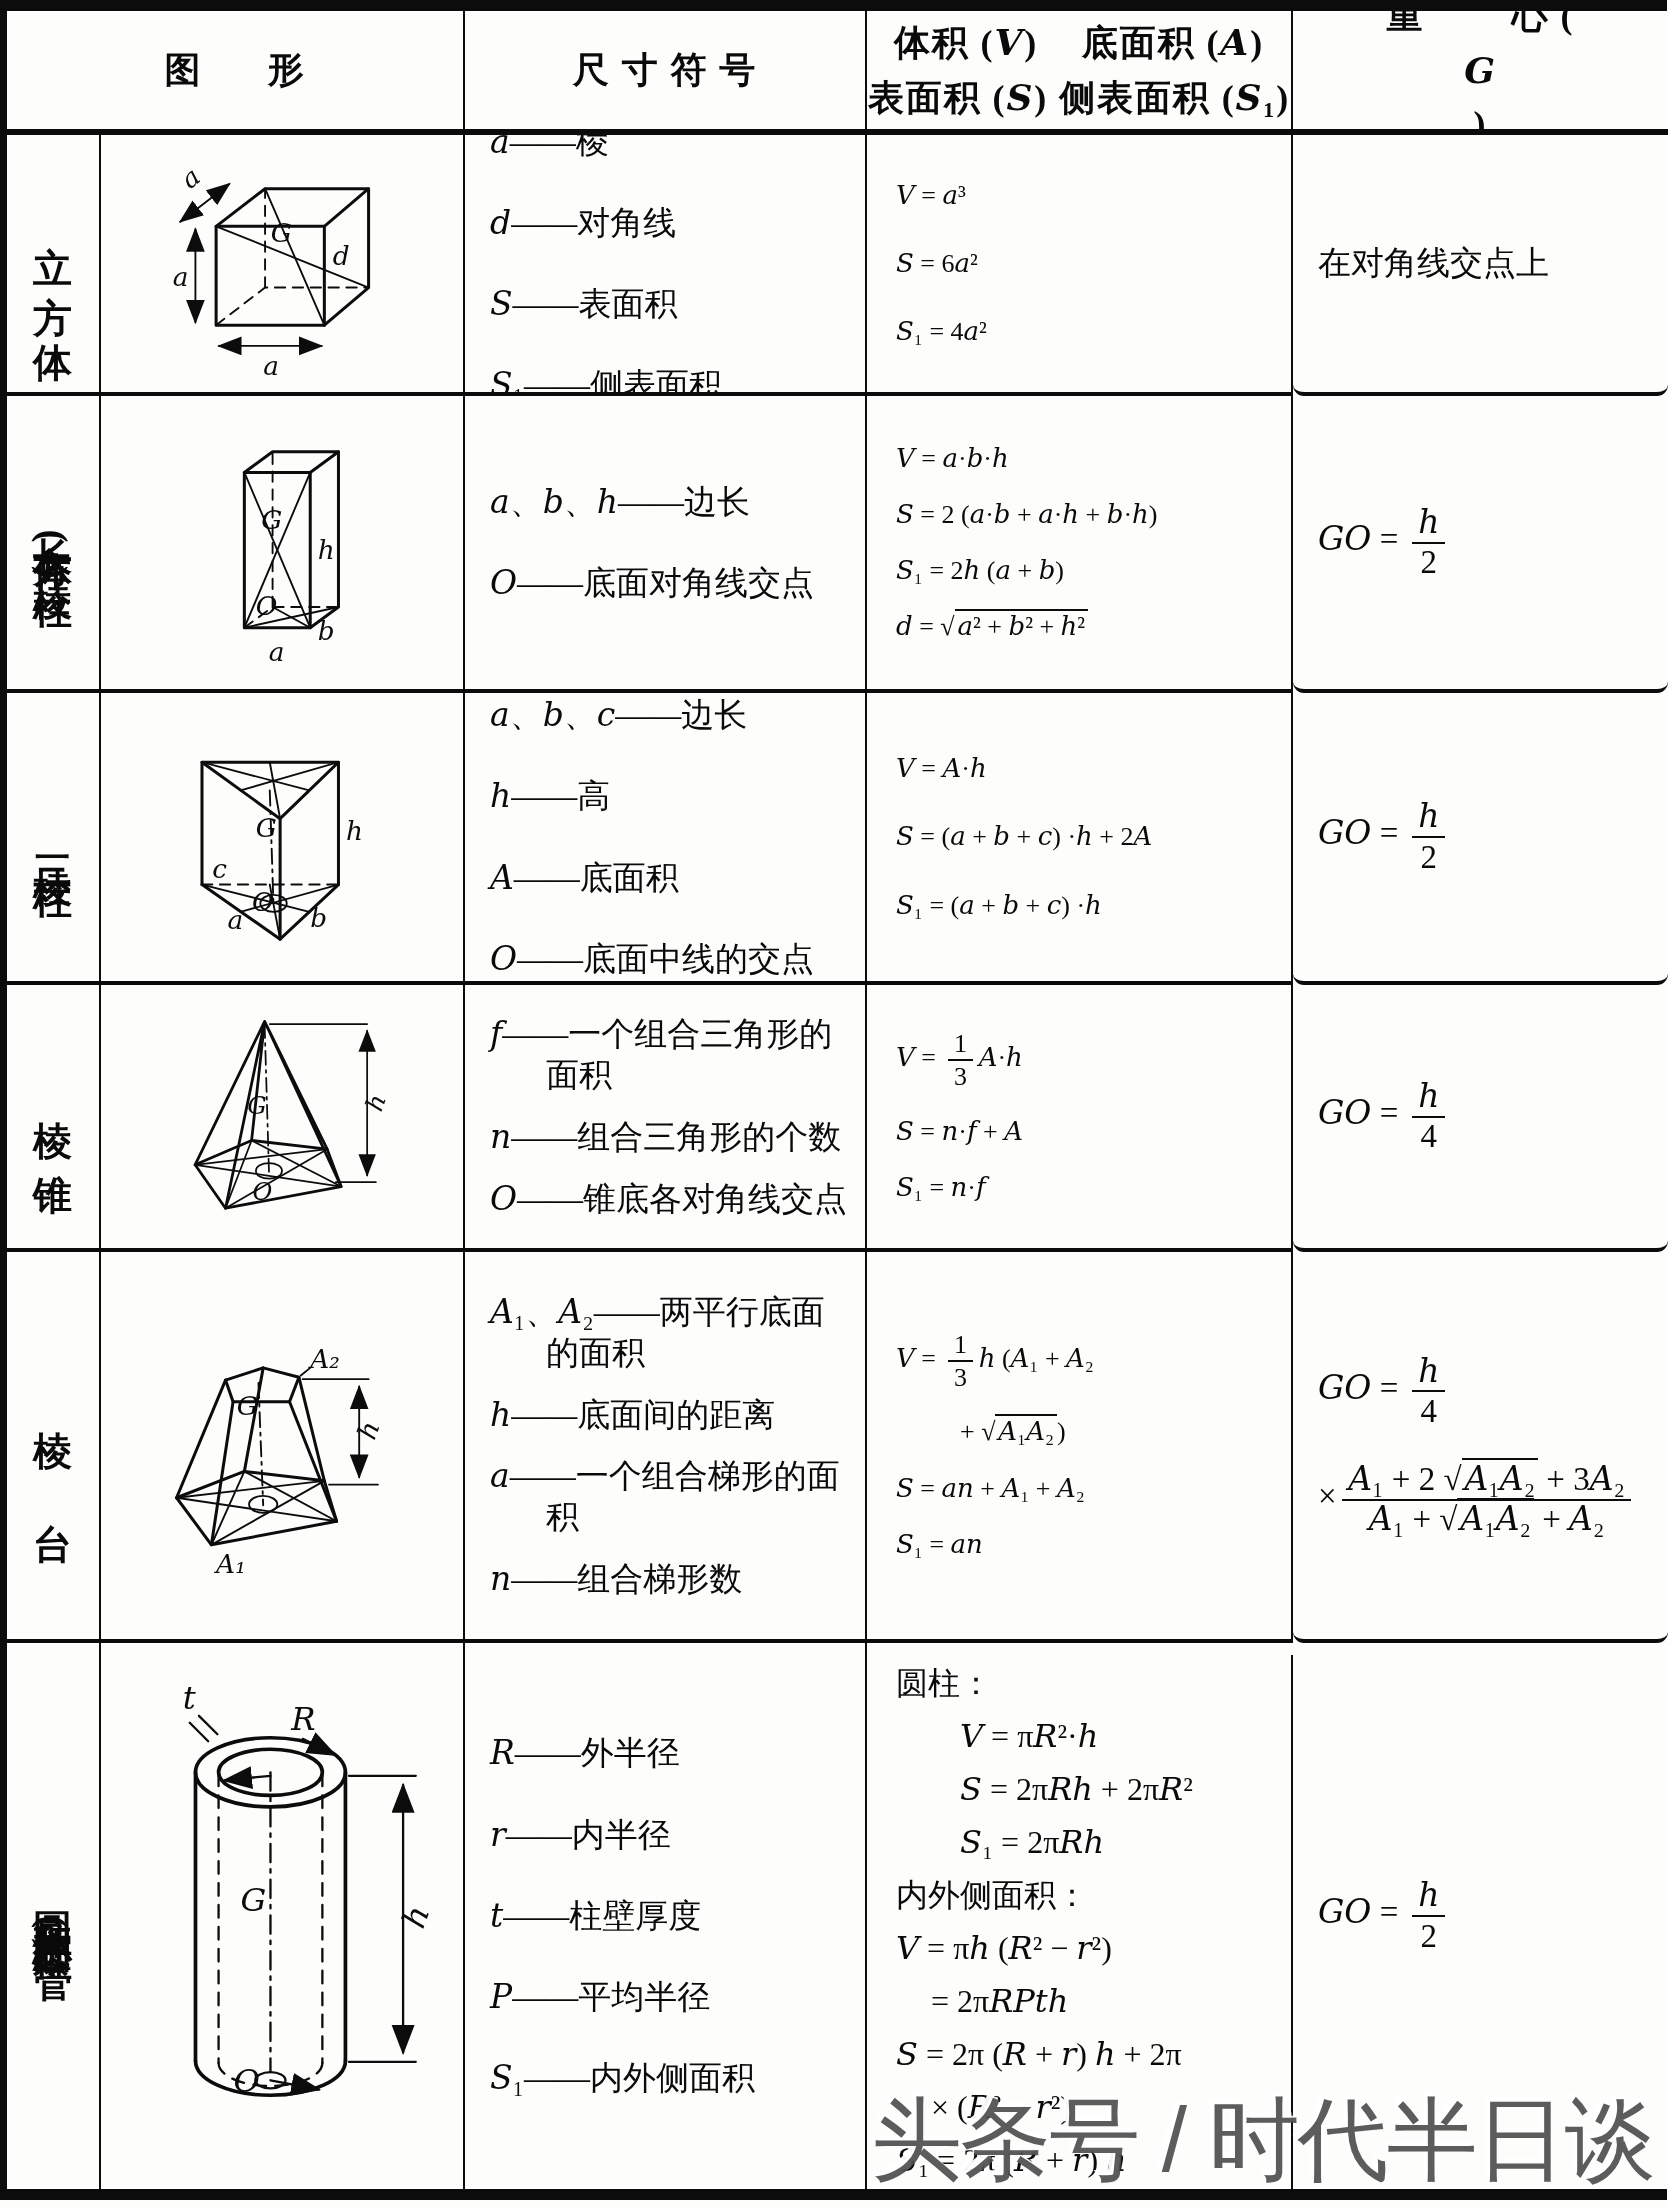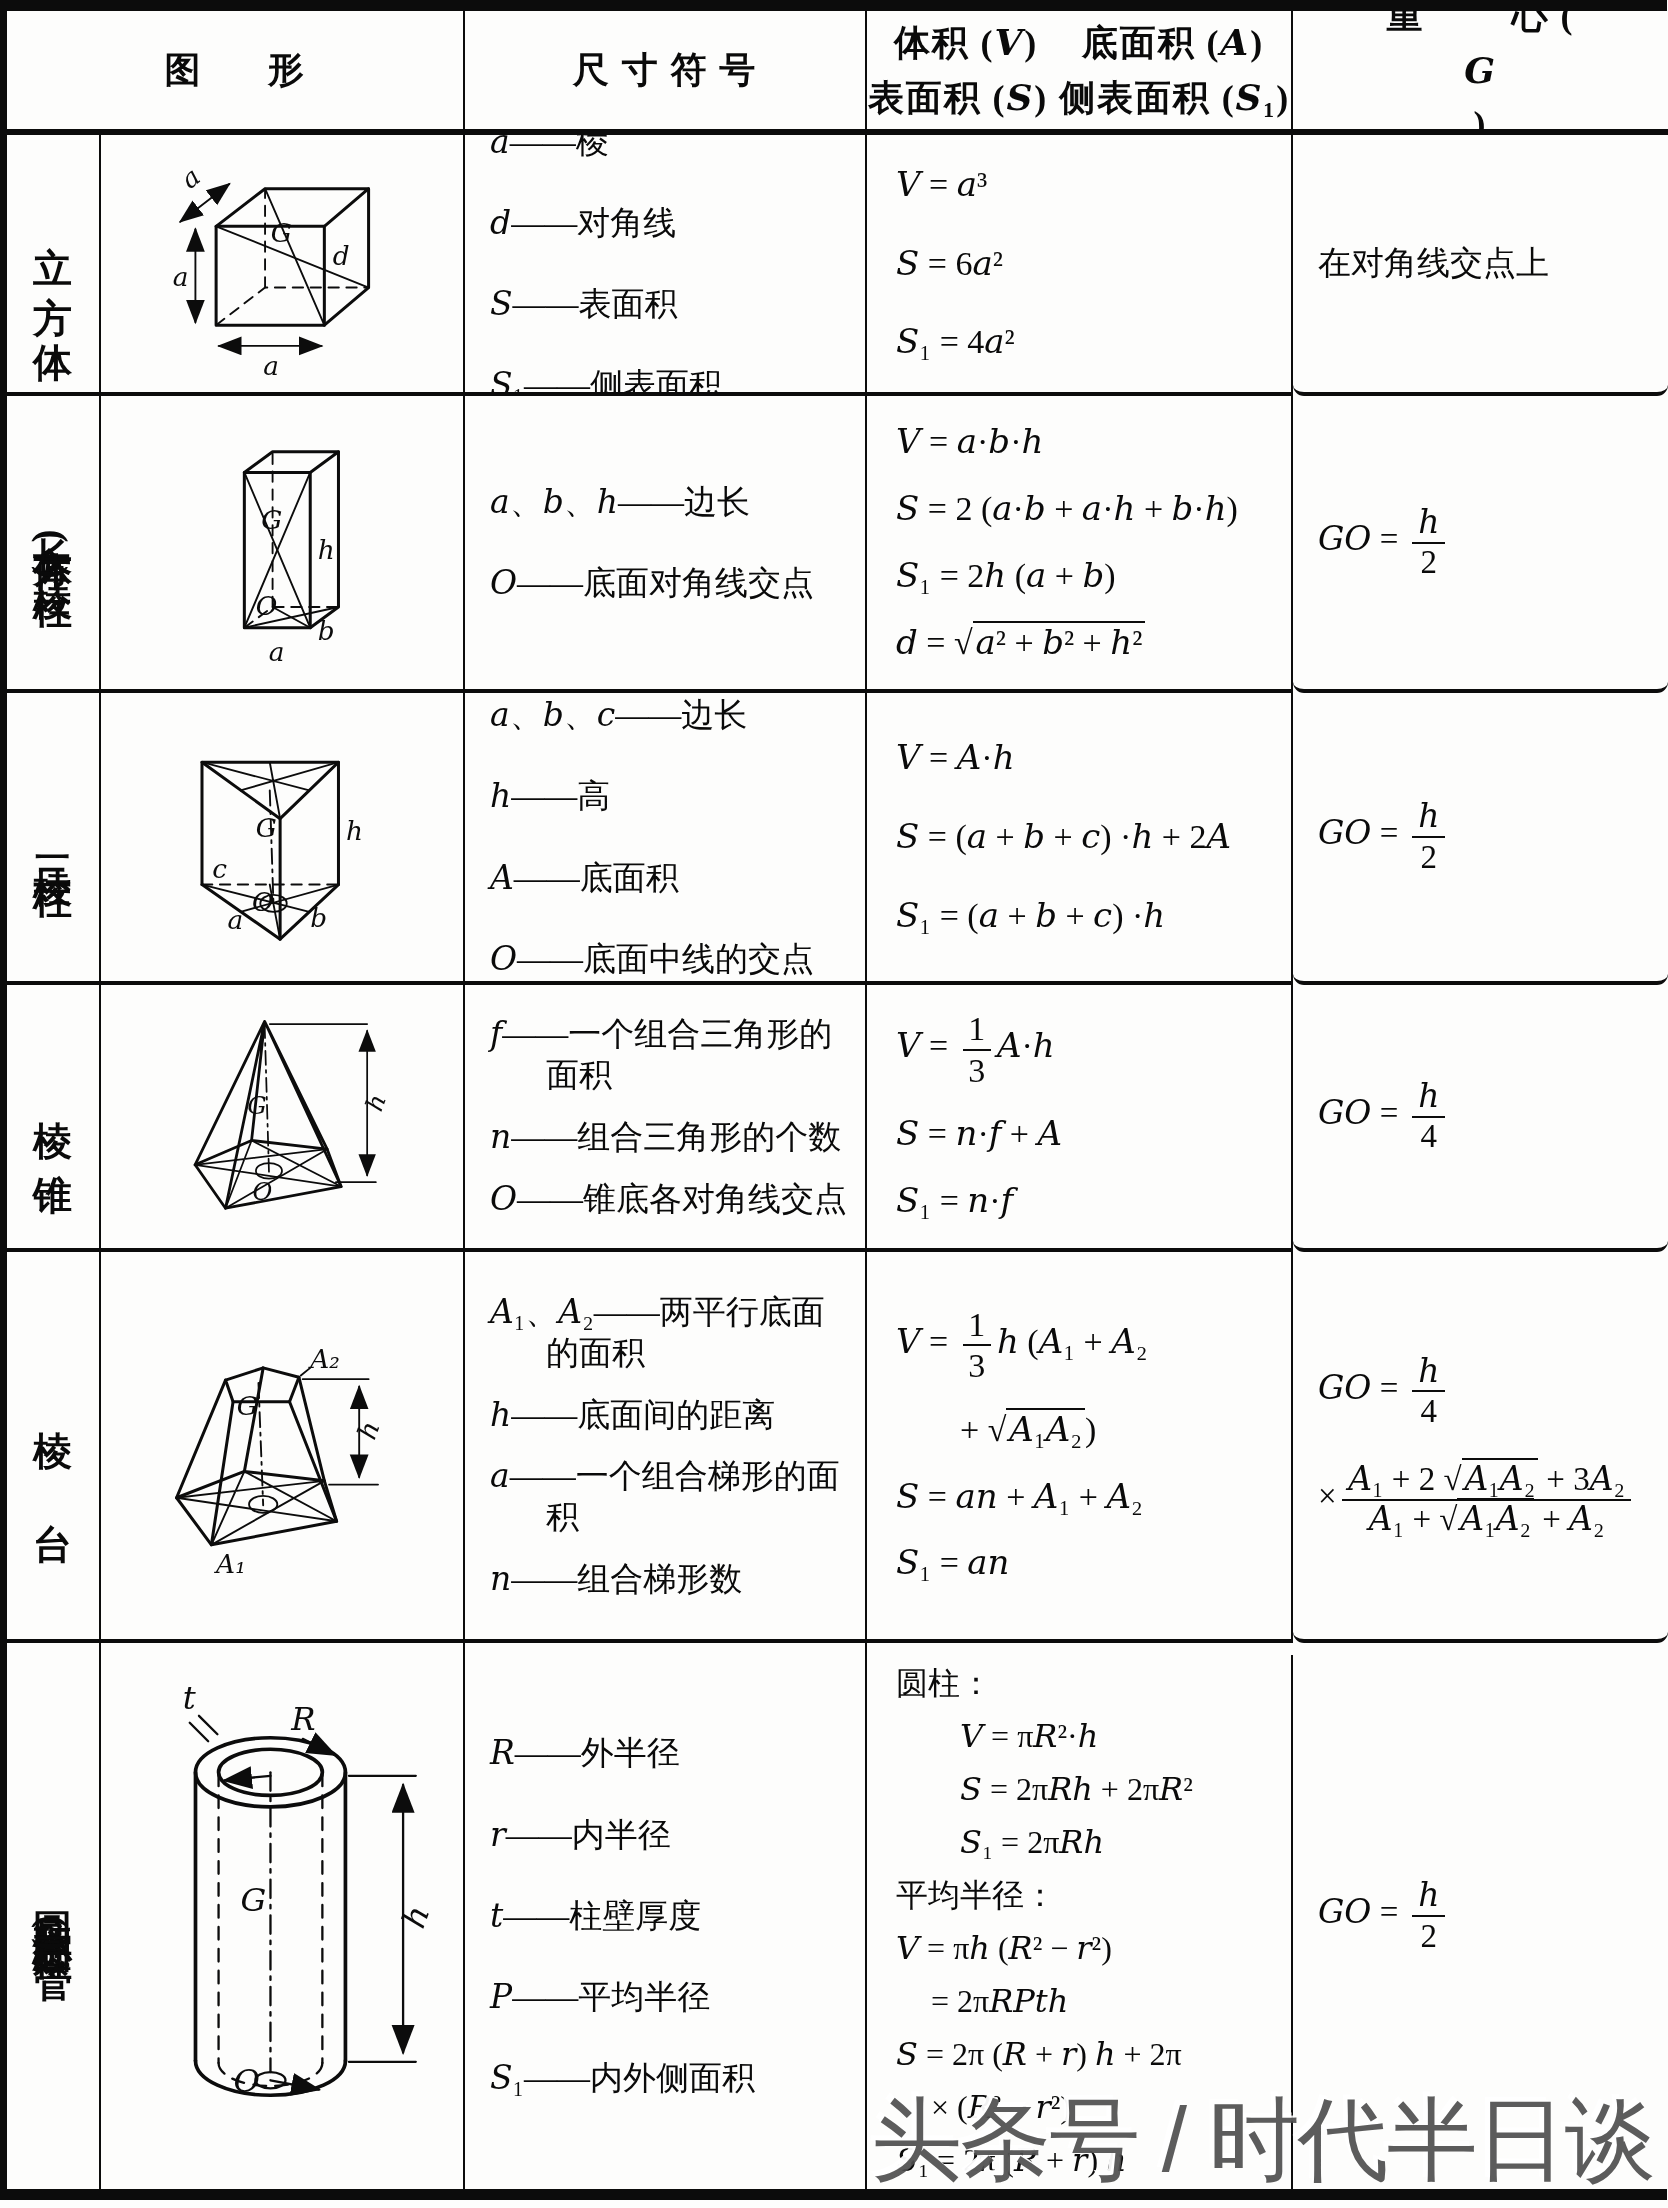--- a/index.html
+++ b/index.html
@@ -22,21 +22,21 @@
   .ls50 span{letter-spacing:49px;padding-top:49px;}
   .ls8  span{letter-spacing:7.8px;padding-top:7.8px;}
   .ls12 span{letter-spacing:11.6px;padding-top:11.6px;}
   .ls55 span{letter-spacing:53px;padding-top:53px;}
   .ls95 span{letter-spacing:92px;padding-top:92px;}
   .ls4  span{letter-spacing:4.9px;padding-top:4.9px;}
   .fig{align-items:center;justify-content:center;}
   .sym{padding-left:25px;padding-right:7.8px;font-size:33px;gap:39px;}
   .sym .s{padding-left:56px;text-indent:-56px;line-height:1.25;}
   .sym-tight{gap:19.4px;}
-  .for{padding-left:29px;padding-right:5.8px;font-size:34px;gap:37px;}
+  .for{padding-left:29px;padding-right:5.8px;font-size:26px;gap:37px;}
   .for-mid{gap:25px;}
   .for-sm{gap:14.6px;font-size:32px;margin-top:12px;}
   .ctr{padding-left:25px;padding-right:5.8px;font-size:33px;gap:33px;border-radius:11px;}
   .f{line-height:1.2;}
   .ind1{padding-left:64px;}
   .ind2{padding-left:35px;}
   .f i, .s i, .hd i{font-family:"DejaVu Serif",serif;font-style:italic;}
   fr{display:inline-flex;flex-direction:column;text-align:center;vertical-align:middle;line-height:1.05;margin:0 5.8px;}
   fn{display:block;border-bottom:2.9px solid #0c0c0c;padding:0 5.8px 1.9px;}
   fd{display:block;padding:1.9px 5.8px 0;}
@@ -338,21 +338,21 @@
       <div class="s"><i>r</i>——内半径</div>
       <div class="s"><i>t</i>——柱壁厚度</div>
       <div class="s"><i>P</i>——平均半径</div>
       <div class="s"><i>S</i>₁——内外侧面积</div>
     </div>
     <div class="cell for for-sm r-last">
       <div class="f">圆柱：</div>
       <div class="f ind1"><i>V</i> = π<i>R</i>²·<i>h</i></div>
       <div class="f ind1"><i>S</i> = 2π<i>Rh</i> + 2π<i>R</i>²</div>
       <div class="f ind1"><i>S</i>₁ = 2π<i>Rh</i></div>
-      <div class="f">平均半径：</div>
+      <div class="f">内外侧面积：</div>
       <div class="f"><i>V</i> = π<i>h</i> (<i>R</i>² − <i>r</i>²)</div>
       <div class="f ind2">= 2π<i>RPth</i></div>
       <div class="f"><i>S</i> = 2π (<i>R</i> + <i>r</i>) <i>h</i> + 2π</div>
       <div class="f ind2">× (<i>R</i>² − <i>r</i>²)</div>
       <div class="f"><i>S</i>₁ = 2π (<i>R</i> + <i>r</i>) <i>h</i></div>
     </div>
     <div class="cell ctr c-last r-last">
       <div class="f"><i>GO</i> = <fr>
             <fn><i>h</i></fn>
             <fd>2</fd>

